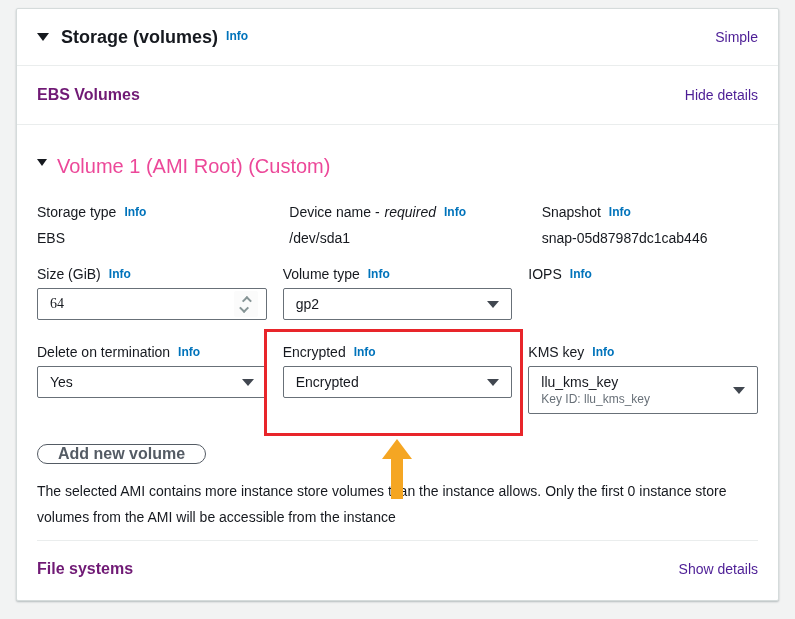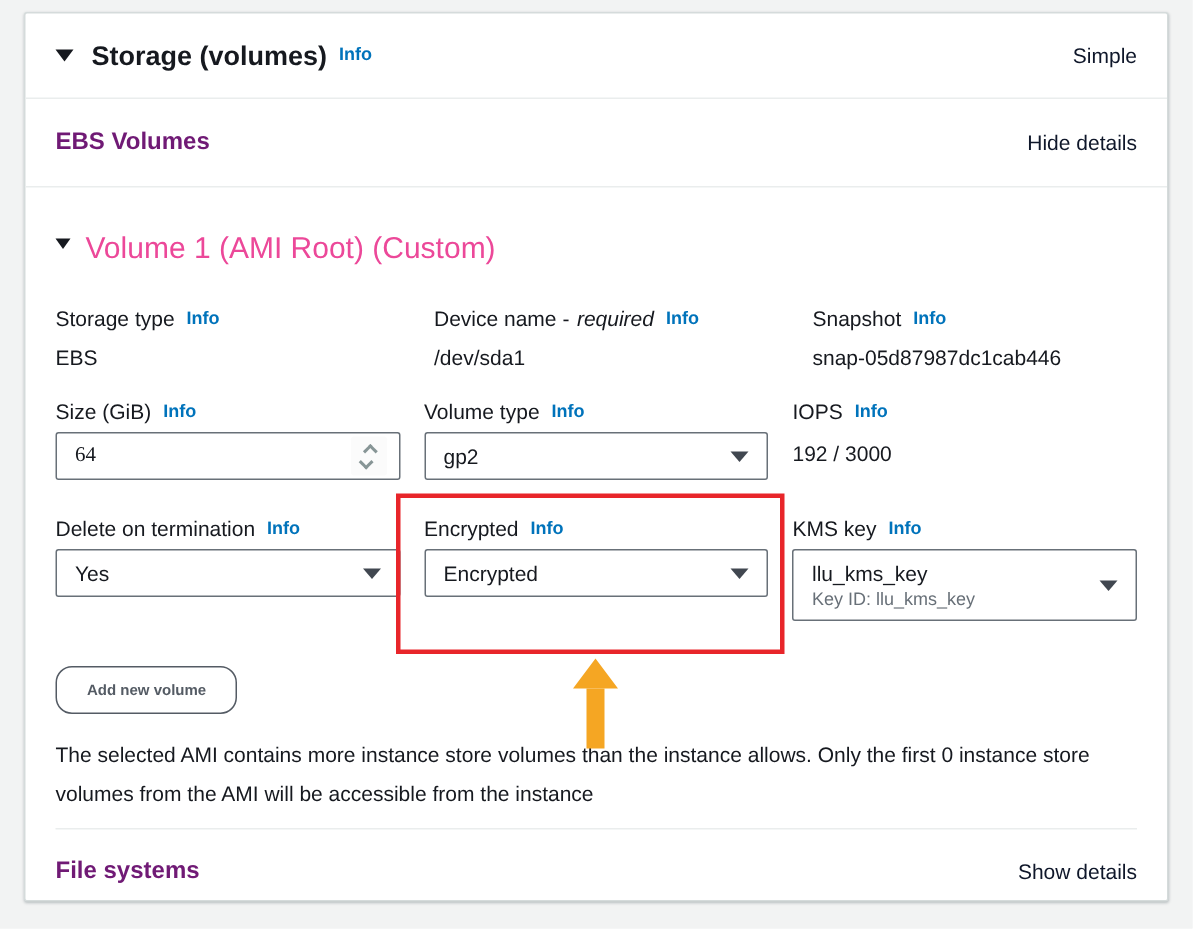--- a/index.html
+++ b/index.html
@@ -4,21 +4,21 @@
 <style>
   * { margin: 0; padding: 0; box-sizing: border-box; }
   html, body {
     width: 795px; height: 619px;
     background: #f2f3f3;
     font-family: "Liberation Sans", sans-serif;
     color: #16191f;
     overflow: hidden;
   }
   a { text-decoration: none; cursor: pointer; }
-  .link { color: #0f172a; font-size: 14px; }
+  .link { color: #4c1d95; font-size: 14px; }
   .info-link {
     color: #0073bb; font-size: 12px; font-weight: bold;
     margin-left: 8px; position: relative; top: -1px;
   }
   .card {
     position: relative;
     margin: 8px 16px 0 16px;
     width: 763px; height: 593px;
     background: #ffffff;
     border: 1px solid #d5dbdb;
@@ -139,24 +139,24 @@
   .arrow-head {
     width: 0; height: 0;
     border-left: 15px solid transparent;
     border-right: 15px solid transparent;
     border-bottom: 20px solid #f5a623;
   }
   .arrow-shaft { width: 12px; height: 40px; background: #f5a623; }
   
   .add-btn {
     margin-top: 30px;
-    height: 32px; padding: 0 20px;
+    height: 20px; padding: 0 20px;
     background: #fff;
     border: 1px solid #545b64; border-radius: 11px;
-    font-size: 10px; font-weight: bold; color: #545b64;
+    font-size: 16px; font-weight: bold; color: #545b64;
     font-family: "Liberation Sans", sans-serif;
     cursor: pointer;
   }
   .ami-note {
     margin-top: 14px;
     font-size: 14px; line-height: 26px; color: #16191f;
     max-width: 712px;
   }
   .bottom-divider { border-top: 1px solid #eaeded; margin-top: 10px; }
 </style>
@@ -235,21 +235,20 @@
         <div class="select">
           <span>gp2</span>
           <span class="select-caret"></span>
         </div>
       </div>
       <div class="field">
         <div class="field-label">
           <span>IOPS</span>
           <a class="info-link">Info</a>
         </div>
-        <div class="field-value iops-value">192 / 3000</div>
       </div>
     </div>
 
     
     <div class="field-grid grid-row-3">
       <div class="field">
         <div class="field-label">
           <span>Delete on termination</span>
           <a class="info-link">Info</a>
         </div>

